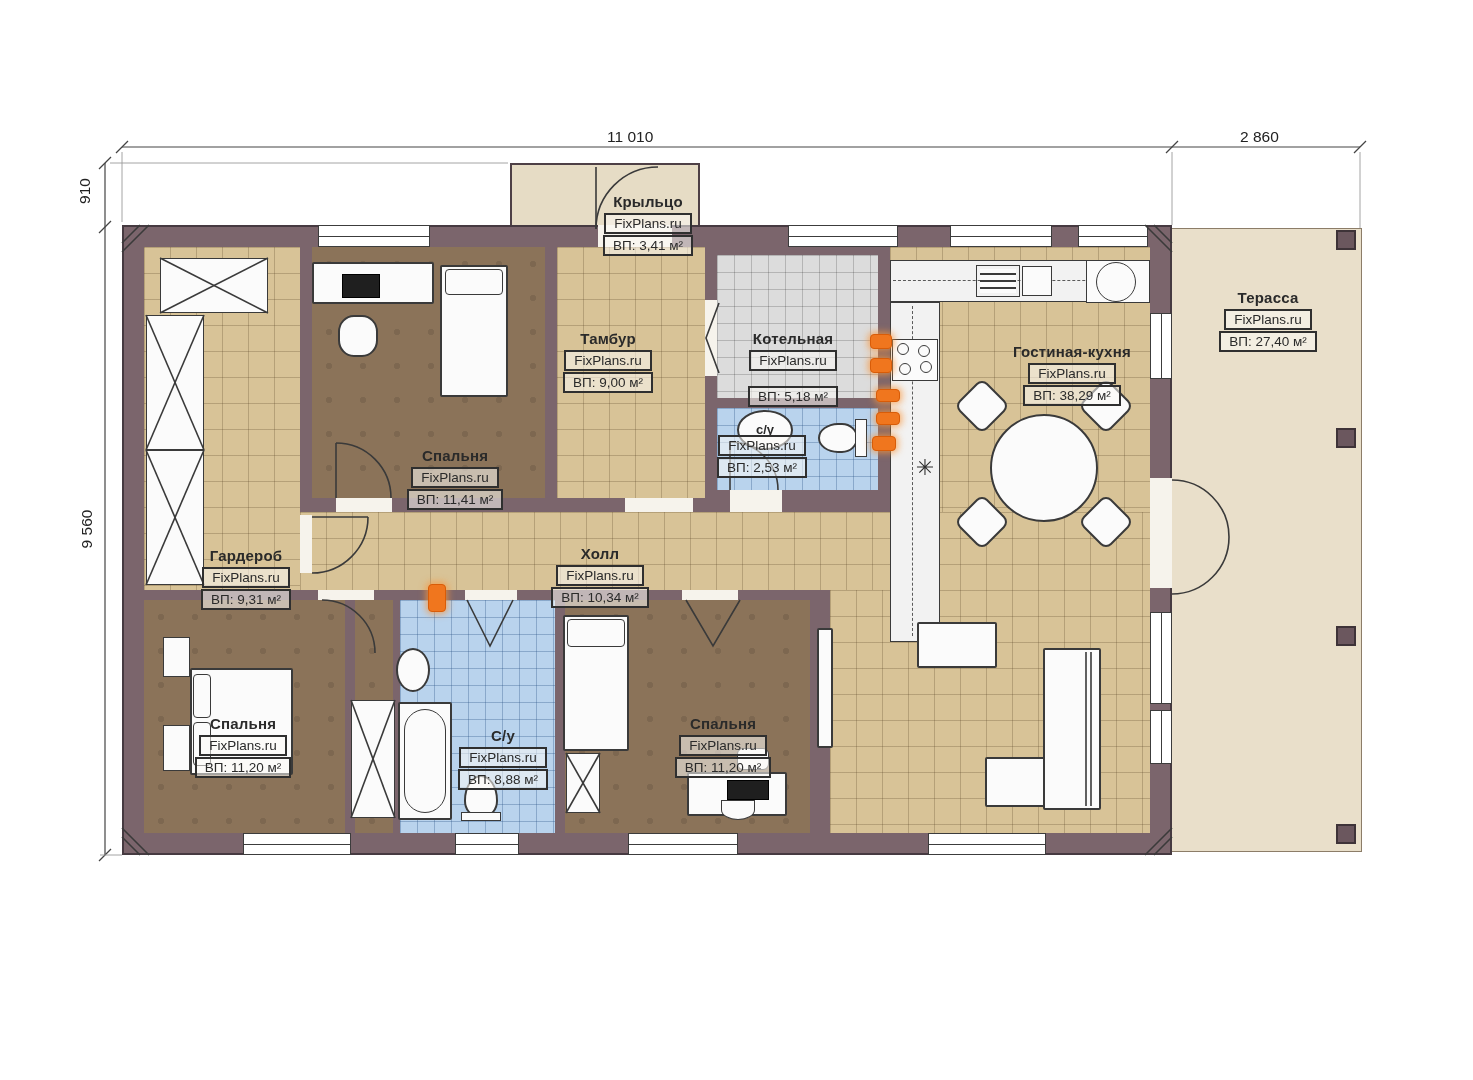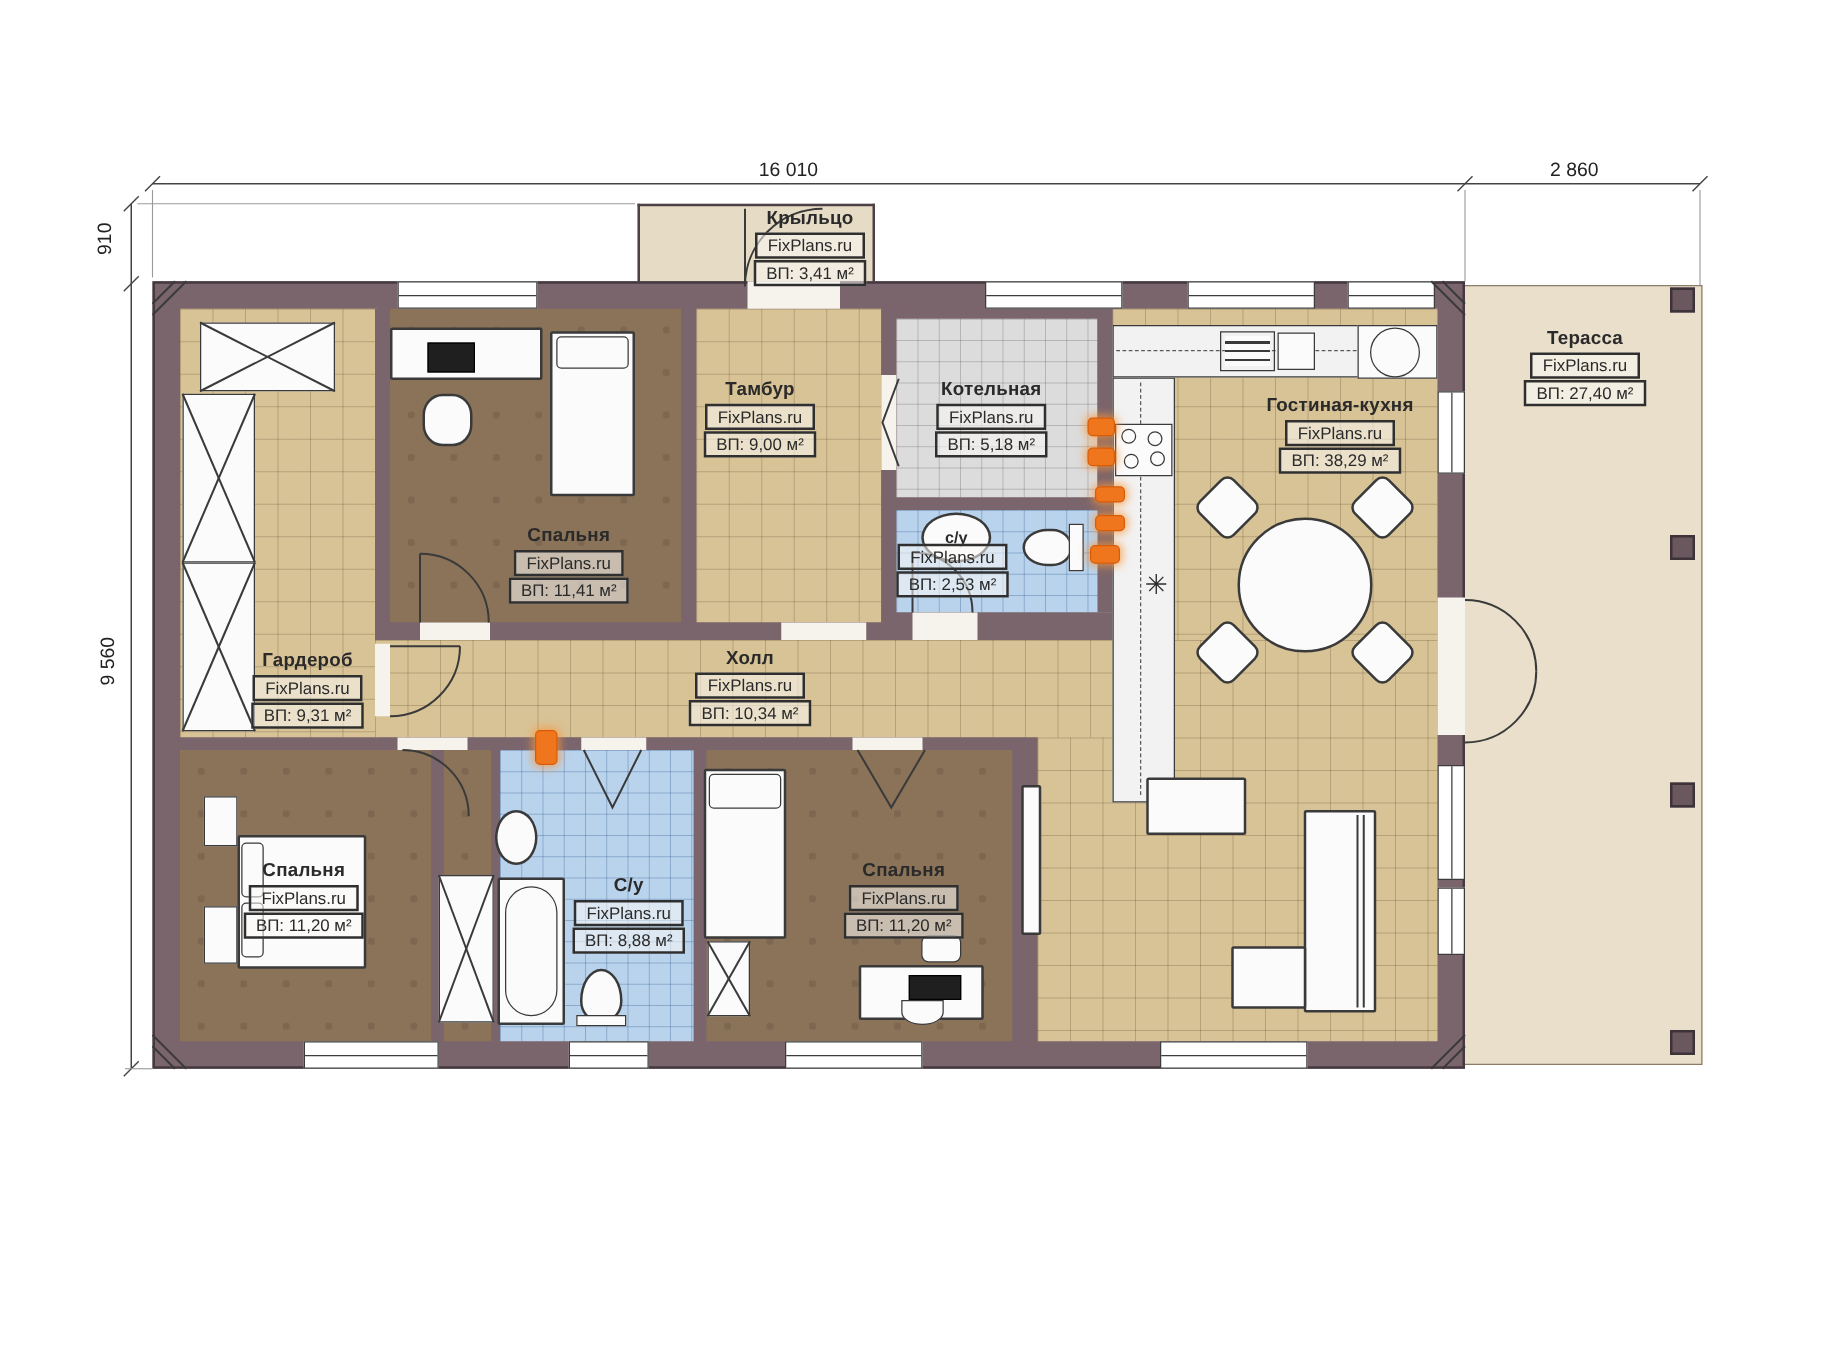--- a/index.html
+++ b/index.html
@@ -35,21 +35,21 @@
   
   .furn{background:#fbfbfb;border:2px solid #3a3a3a;border-radius:2px;}
   .furn-thin{background:#fbfbfb;border:1.5px solid #3a3a3a;}
   .counter{background:#f2f2f2;border:1.5px solid #3a3a3a;}
   .dark{background:#1f1f1f;border:1px solid #000;}
   .oval{border-radius:50%;}
   .radiator{background:#f0761e;border:1px solid #d85c08;border-radius:4px;box-shadow:0 0 7px 2px rgba(248,150,60,.75);}
   .column{background:#6b575e;border:2px solid #3e3338;}
   
   .rlabel{position:absolute;width:160px;text-align:center;z-index:30;}
-  .rname{font-size:15px;font-weight:bold;color:#2a2a2a;letter-spacing:.2px;}
+  .rname{font-size:15px;font-weight:bold;color:#2a2a2a;letter-spacing:.2px;margin-top:27px;}
   .rbox{display:inline-block;border:2px solid #2f2f2f;background:rgba(252,250,245,.55);
         padding:1px 8px;margin-top:3px;font-size:13.5px;color:#2a2a2a;white-space:nowrap;}
   .dimtext{position:absolute;font-size:15.5px;color:#222;z-index:40;}
   .rot{transform:rotate(-90deg);transform-origin:center;}
   .dash-h{border-top:1.5px dashed #5a5a5a;}
   .dash-v{border-left:1.5px dashed #5a5a5a;}
   svg.overlay{position:absolute;left:0;top:0;z-index:25;pointer-events:none;}
   .snow{font-size:22px;color:#2d2d2d;text-align:center;line-height:36px;}
   .sinktext{font-size:13px;font-weight:bold;color:#2a2a2a;text-align:center;line-height:36px;}
 </style>
@@ -243,41 +243,41 @@
     </g>
     <g stroke="#9a9a9a" stroke-width="0.9" fill="none">
       <line x1="122" y1="152" x2="122" y2="222"></line>
       <line x1="1172" y1="152" x2="1172" y2="225"></line>
       <line x1="1360" y1="152" x2="1360" y2="228"></line>
       <line x1="110" y1="163" x2="508" y2="163"></line>
       <line x1="100" y1="855" x2="122" y2="855"></line>
     </g>
   </svg>
 
-  <div class="dimtext" style="left:607px;top:128px;">16 010</div>
+  <div class="dimtext" style="left:607px;top:128px;">11 010</div>
   <div class="dimtext" style="left:1240px;top:128px;">2 860</div>
   <div class="dimtext rot" style="left:72px;top:182px;">910</div>
   <div class="dimtext rot" style="left:68px;top:520px;">9 560</div>
 
   <div class="rlabel" style="left:568px;top:166px;">
     <div class="rname">Крыльцо</div>
     <div class="rbox">FixPlans.ru</div><br>
     <div class="rbox" style="margin-top:1px;">ВП: 3,41 м²</div>
   </div>
 
   <div class="rlabel" style="left:528px;top:303px;">
     <div class="rname">Тамбур</div>
     <div class="rbox">FixPlans.ru</div><br>
     <div class="rbox" style="margin-top:1px;">ВП: 9,00 м²</div>
   </div>
 
   <div class="rlabel" style="left:713px;top:303px;">
     <div class="rname">Котельная</div>
     <div class="rbox">FixPlans.ru</div><br>
-    <div class="rbox" style="margin-top:1px;">ВП: 5,18 м²</div>
+    <div class="rbox" style="margin-top:15px;">ВП: 5,18 м²</div>
   </div>
 
   <div class="rlabel" style="left:682px;top:432px;">
     <div class="rbox">FixPlans.ru</div><br>
     <div class="rbox" style="margin-top:1px;">ВП: 2,53 м²</div>
   </div>
 
   <div class="rlabel" style="left:992px;top:316px;">
     <div class="rname">Гостиная-кухня</div>
     <div class="rbox">FixPlans.ru</div><br>

